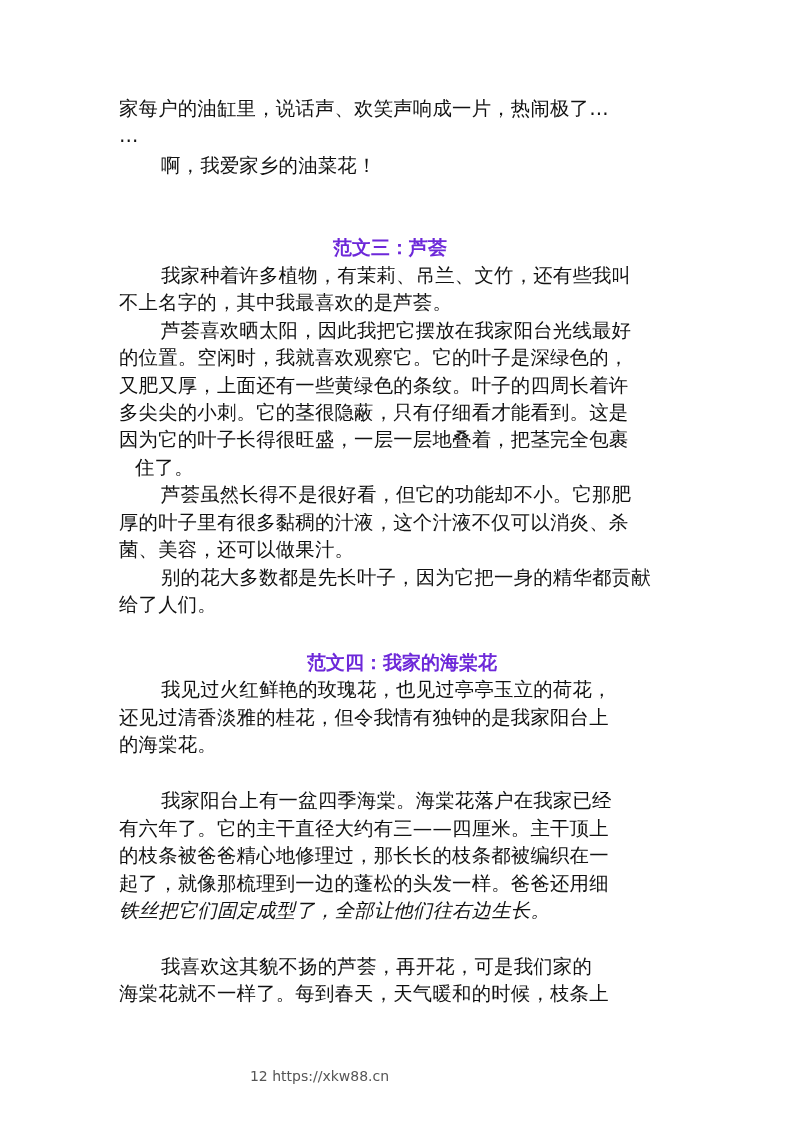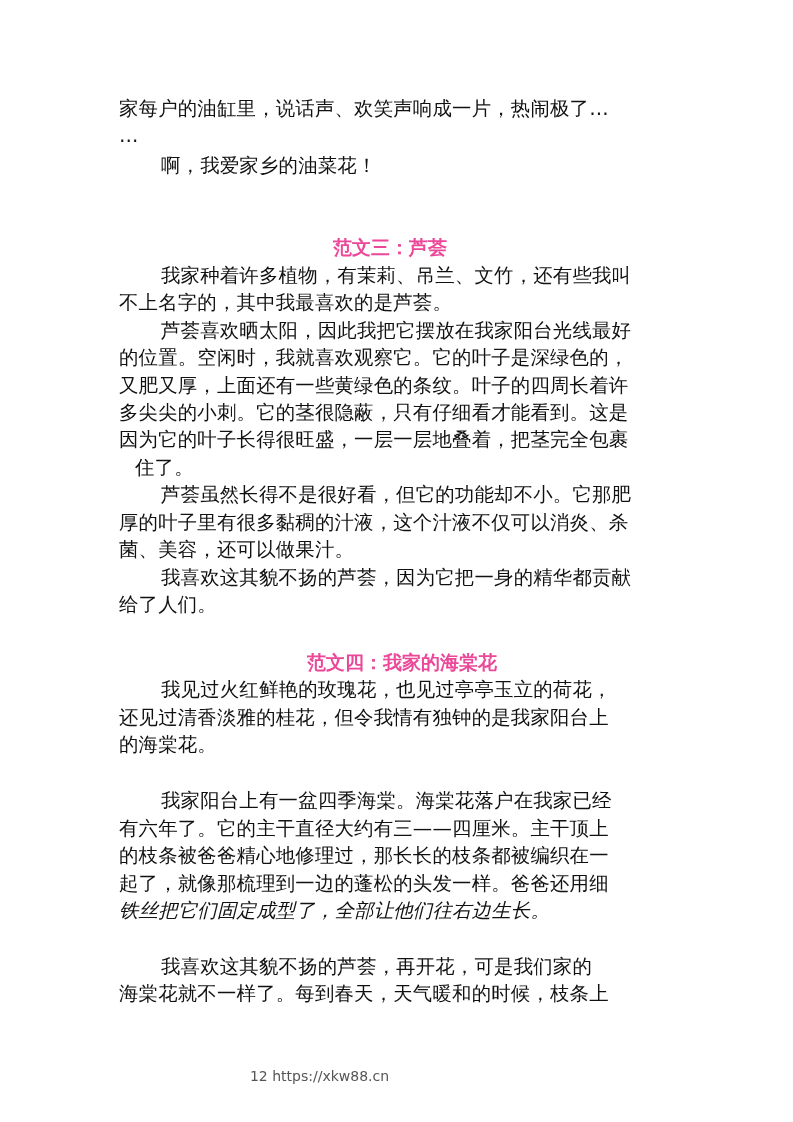--- a/index.html
+++ b/index.html
@@ -29,21 +29,21 @@
       line-height: 28px;
       letter-spacing: 0.2px;
     }
     .indent { left: 42px; }
     .heading {
       position: absolute;
       white-space: nowrap;
       font-size: 19px;
       line-height: 28px;
       font-weight: bold;
-      color: #ec4899;
+      color: #6d28d9;
     }
     .footer {
       position: absolute;
       top: 1068px;
       left: 0;
       width: 639px;
       text-align: center;
       font-family: "DejaVu Sans", sans-serif;
       font-size: 14px;
       color: #555555;
@@ -67,21 +67,21 @@
   <div class="line" style="top:344px;">的位置。空闲时，我就喜欢观察它。它的叶子是深绿色的，</div>
   <div class="line" style="top:372px;">又肥又厚，上面还有一些黄绿色的条纹。叶子的四周长着许</div>
   <div class="line" style="top:399px;">多尖尖的小刺。它的茎很隐蔽，只有仔细看才能看到。这是</div>
   <div class="line" style="top:426px;">因为它的叶子长得很旺盛，一层一层地叠着，把茎完全包裹</div>
   <div class="line" style="top:454px;margin-left:16px;">住了。</div>
 
   <div class="line indent" style="top:481px;">芦荟虽然长得不是很好看，但它的功能却不小。它那肥</div>
   <div class="line" style="top:509px;">厚的叶子里有很多黏稠的汁液，这个汁液不仅可以消炎、杀</div>
   <div class="line" style="top:536px;">菌、美容，还可以做果汁。</div>
 
-  <div class="line indent" style="top:564px;">我喜欢这其貌不扬的芦荟，因为它把一身的精华都贡献</div>
+  <div class="line indent" style="top:564px;">别的花大多数都是先长叶子，因为它把一身的精华都贡献</div>
   <div class="line" style="top:591px;">给了人们。</div>
 
   <div class="heading" style="top:648px; left:188px;">范文四：我家的海棠花</div>
 
   <div class="line indent" style="top:676px;">我见过火红鲜艳的玫瑰花，也见过亭亭玉立的荷花，</div>
   <div class="line" style="top:704px;">还见过清香淡雅的桂花，但令我情有独钟的是我家阳台上</div>
   <div class="line" style="top:731px;">的海棠花。</div>
 
   <div class="line indent" style="top:787px;">我家阳台上有一盆四季海棠。海棠花落户在我家已经</div>
   <div class="line" style="top:815px;">有六年了。它的主干直径大约有三——四厘米。主干顶上</div>

